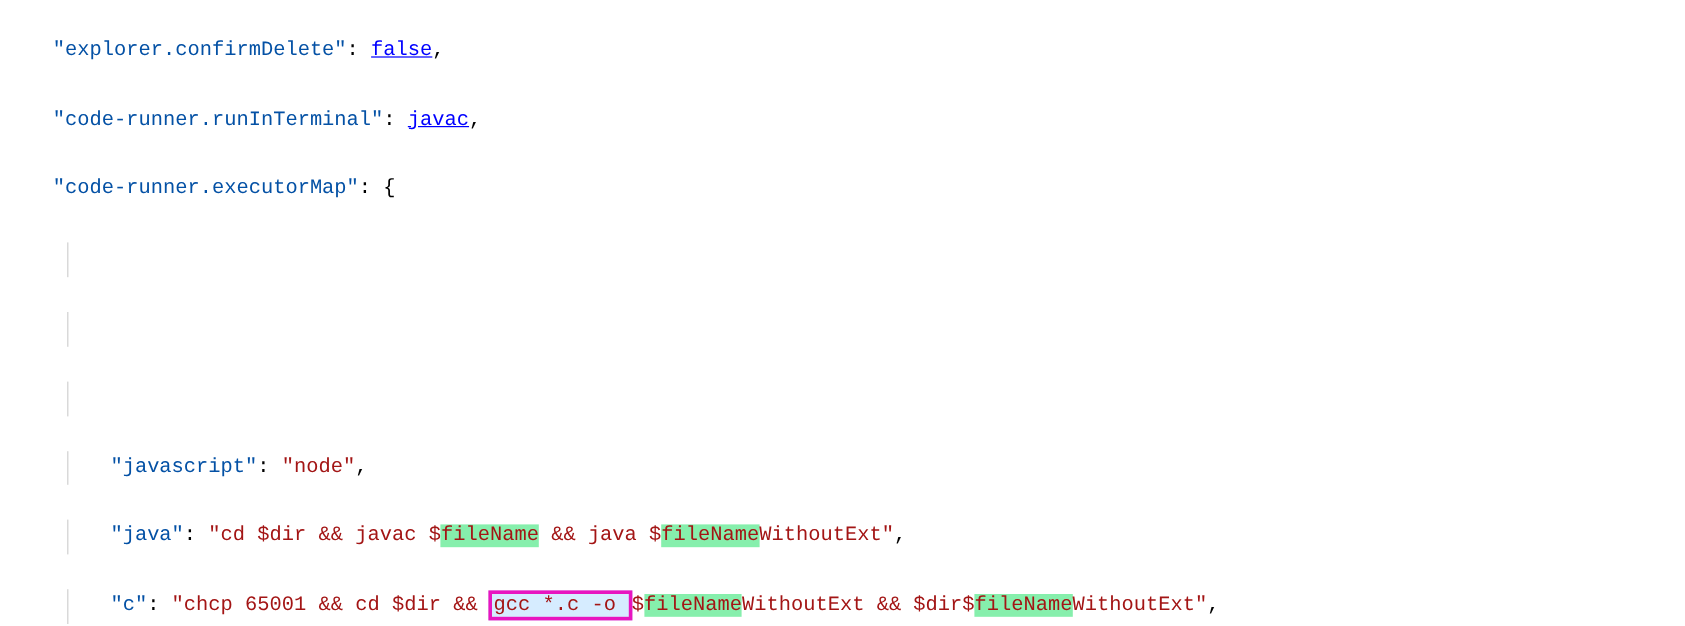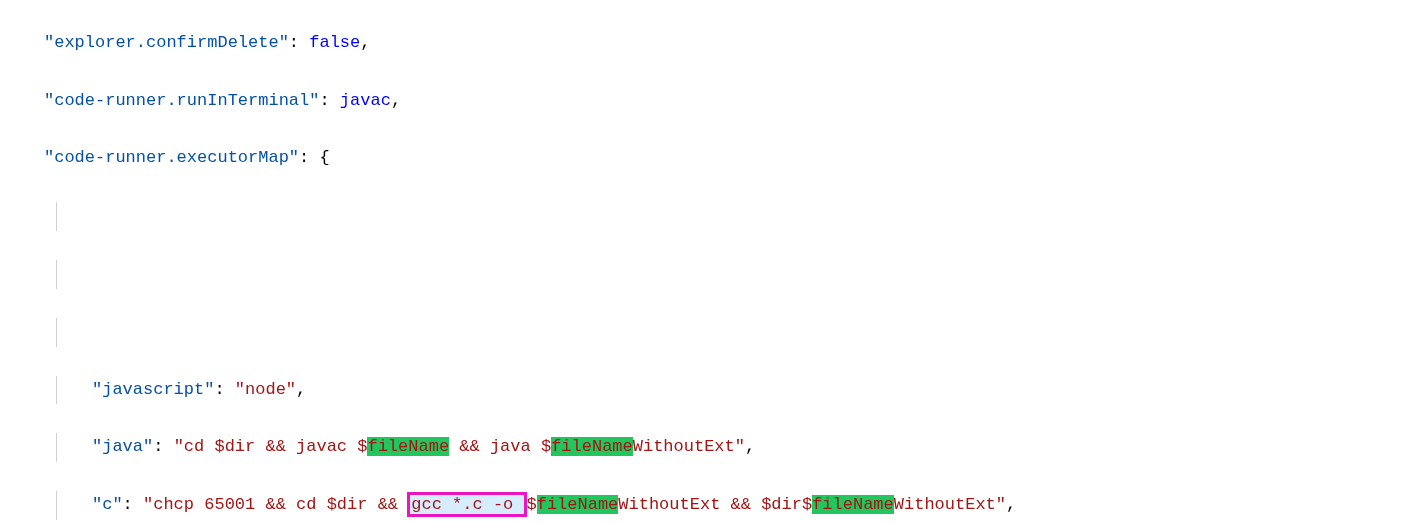--- a/index.html
+++ b/index.html
@@ -13,25 +13,25 @@
   }
   .editor {
     padding: 0 0 0 8px;
     white-space: pre;
     position: relative;
   }
   .line { display: block; }
   .ind1 { padding-left: 36px; }
   .key { color: #0451a5; }
   .str { color: #a31515; }
-  .bool { color: #0000ff; }
+  .bool { color: #0000ff; text-decoration: underline; }
   .punct { color: #000000; }
   .brace { color: #000000; }
   .hl {
-    background: #22c55e;
+    background: #86efac;
   }
   .boxed {
     border: 3px solid #e815c0;
     background: #d6ecff;
     padding: 0 1px;
     margin: 0 -1px;
   }
   .guide {
     border-left: 1px solid #d0d0d0;
     margin-left: 48px;

